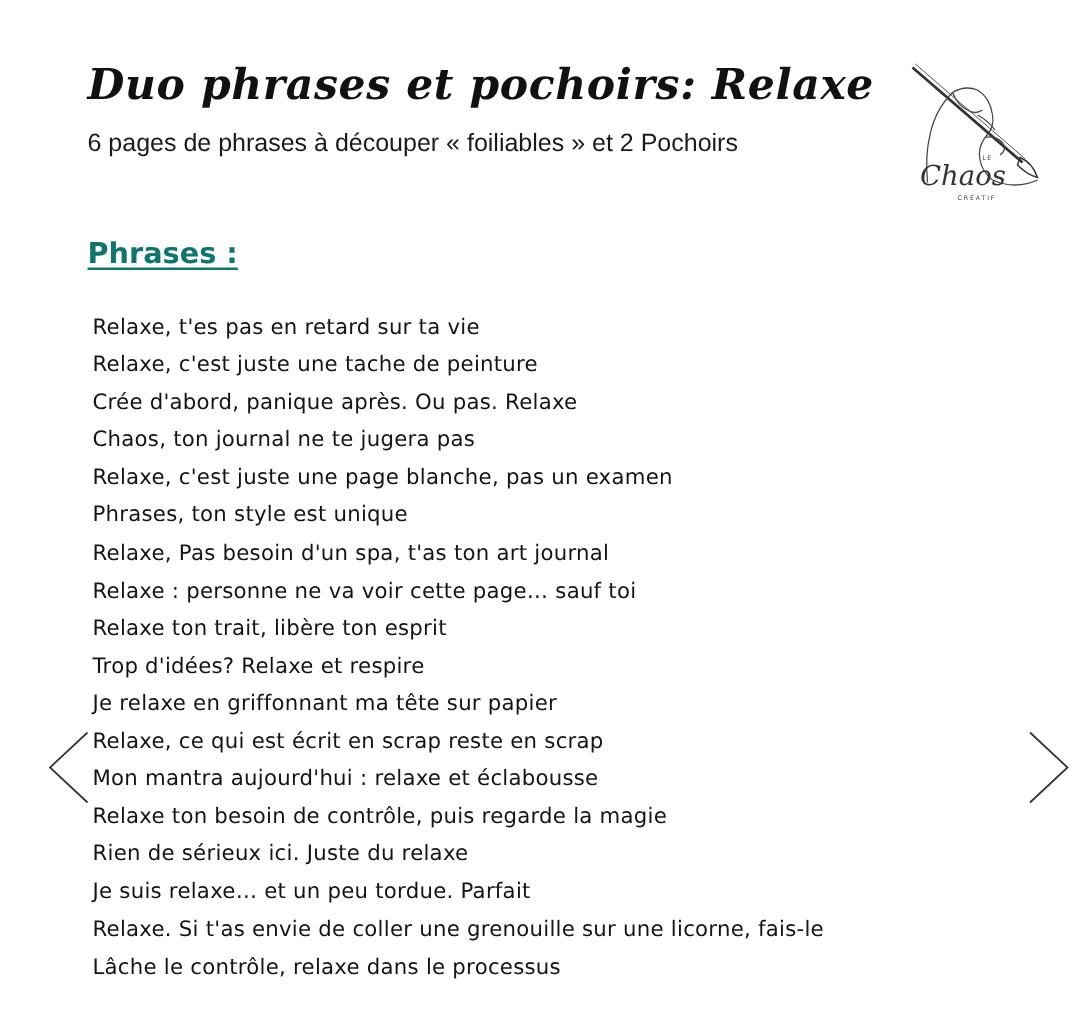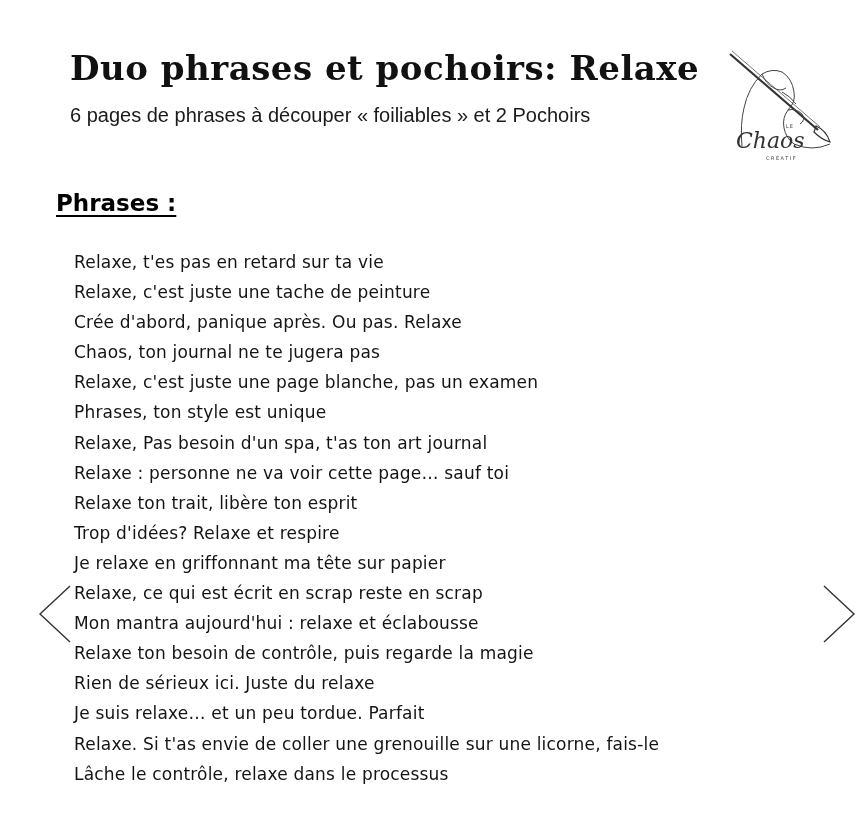--- a/index.html
+++ b/index.html
@@ -18,20 +18,21 @@
       position: absolute;
       left: 0; top: 0;
       width: 865px; height: 817px;
       background: #ffffff;
     }
     .title {
       position: absolute;
       left: 70px;
       top: 48px;
       font-family: "DejaVu Serif", serif;
+      font-style: italic;
       font-weight: bold;
       font-size: 34px;
       letter-spacing: 0.5px;
       color: #111111;
       white-space: nowrap;
     }
     .subtitle {
       position: absolute;
       left: 70px;
       top: 104px;
@@ -42,26 +43,26 @@
     }
     .logo {
       position: absolute;
       left: 722px;
       top: 48px;
       width: 118px;
       height: 115px;
     }
     .section-heading {
       position: absolute;
-      left: 56px;
+      left: 70px;
       top: 190px;
       font-family: "DejaVu Sans", sans-serif;
       font-weight: bold;
       font-size: 23px;
-      color: #000000;
+      color: #0f766e;
       text-decoration: underline;
       text-underline-offset: 4px;
       text-decoration-thickness: 2px;
       white-space: nowrap;
     }
     .phrases {
       position: absolute;
       left: 70px;
       top: 243px;
       margin: 4px;

